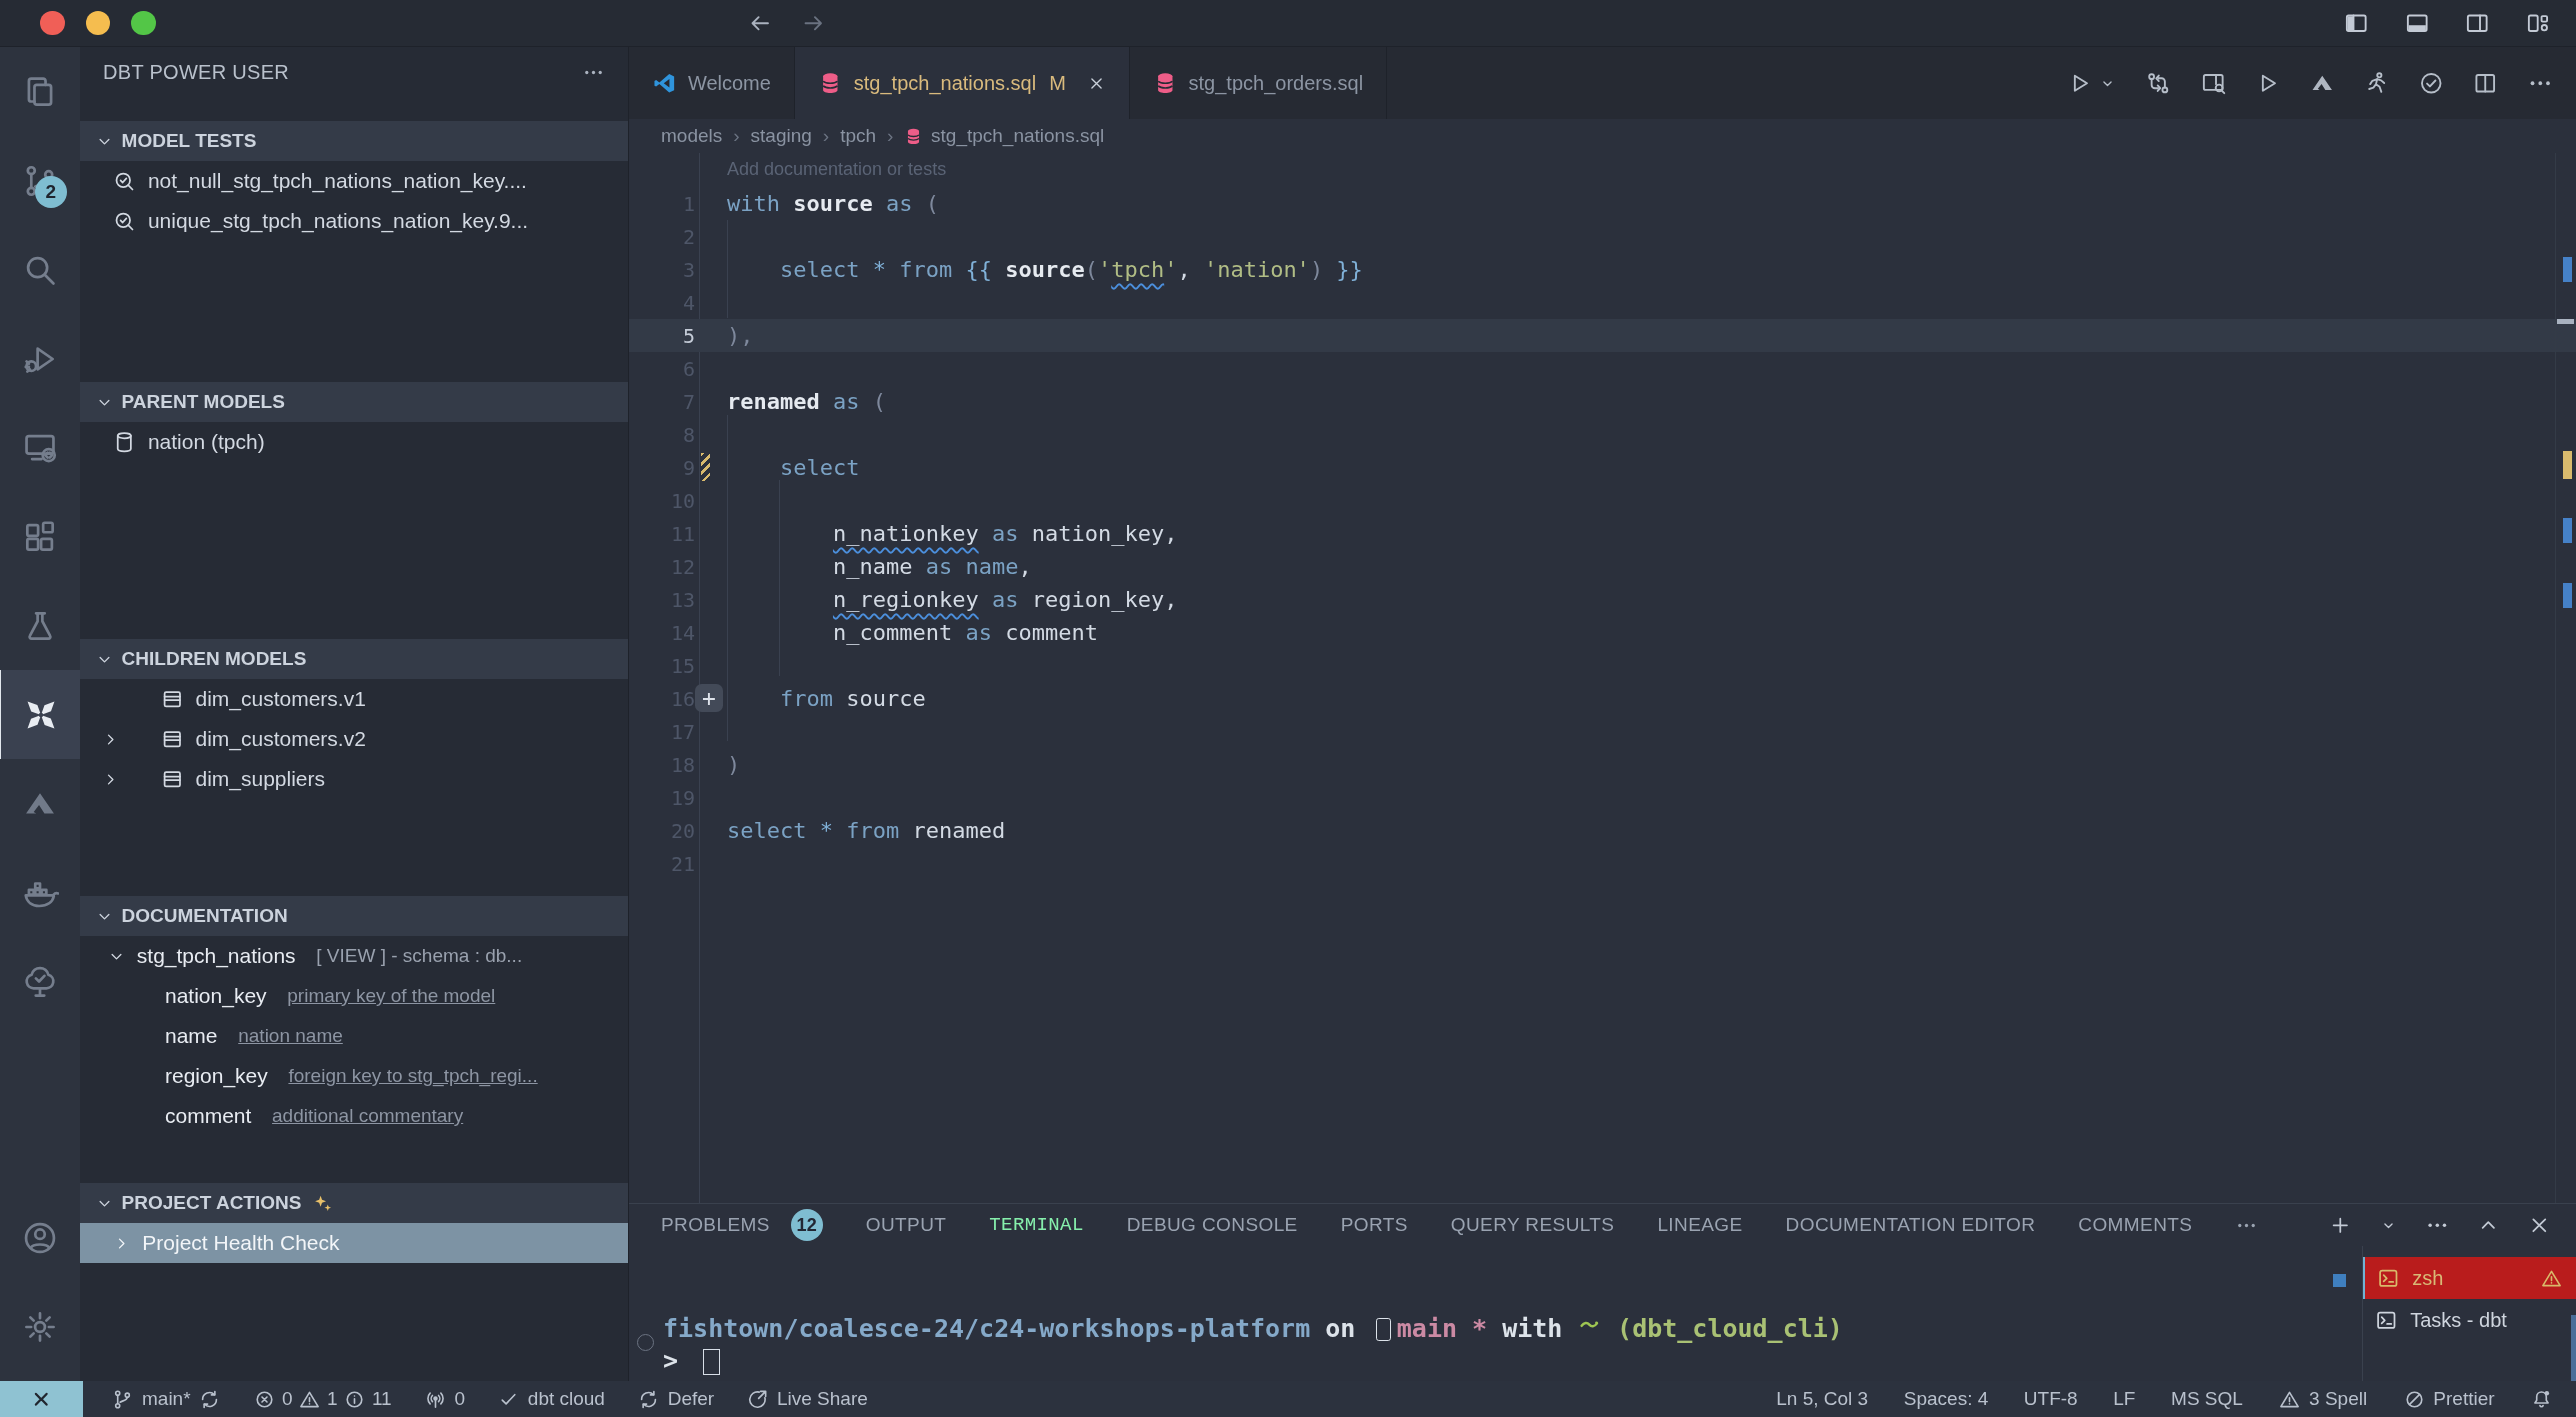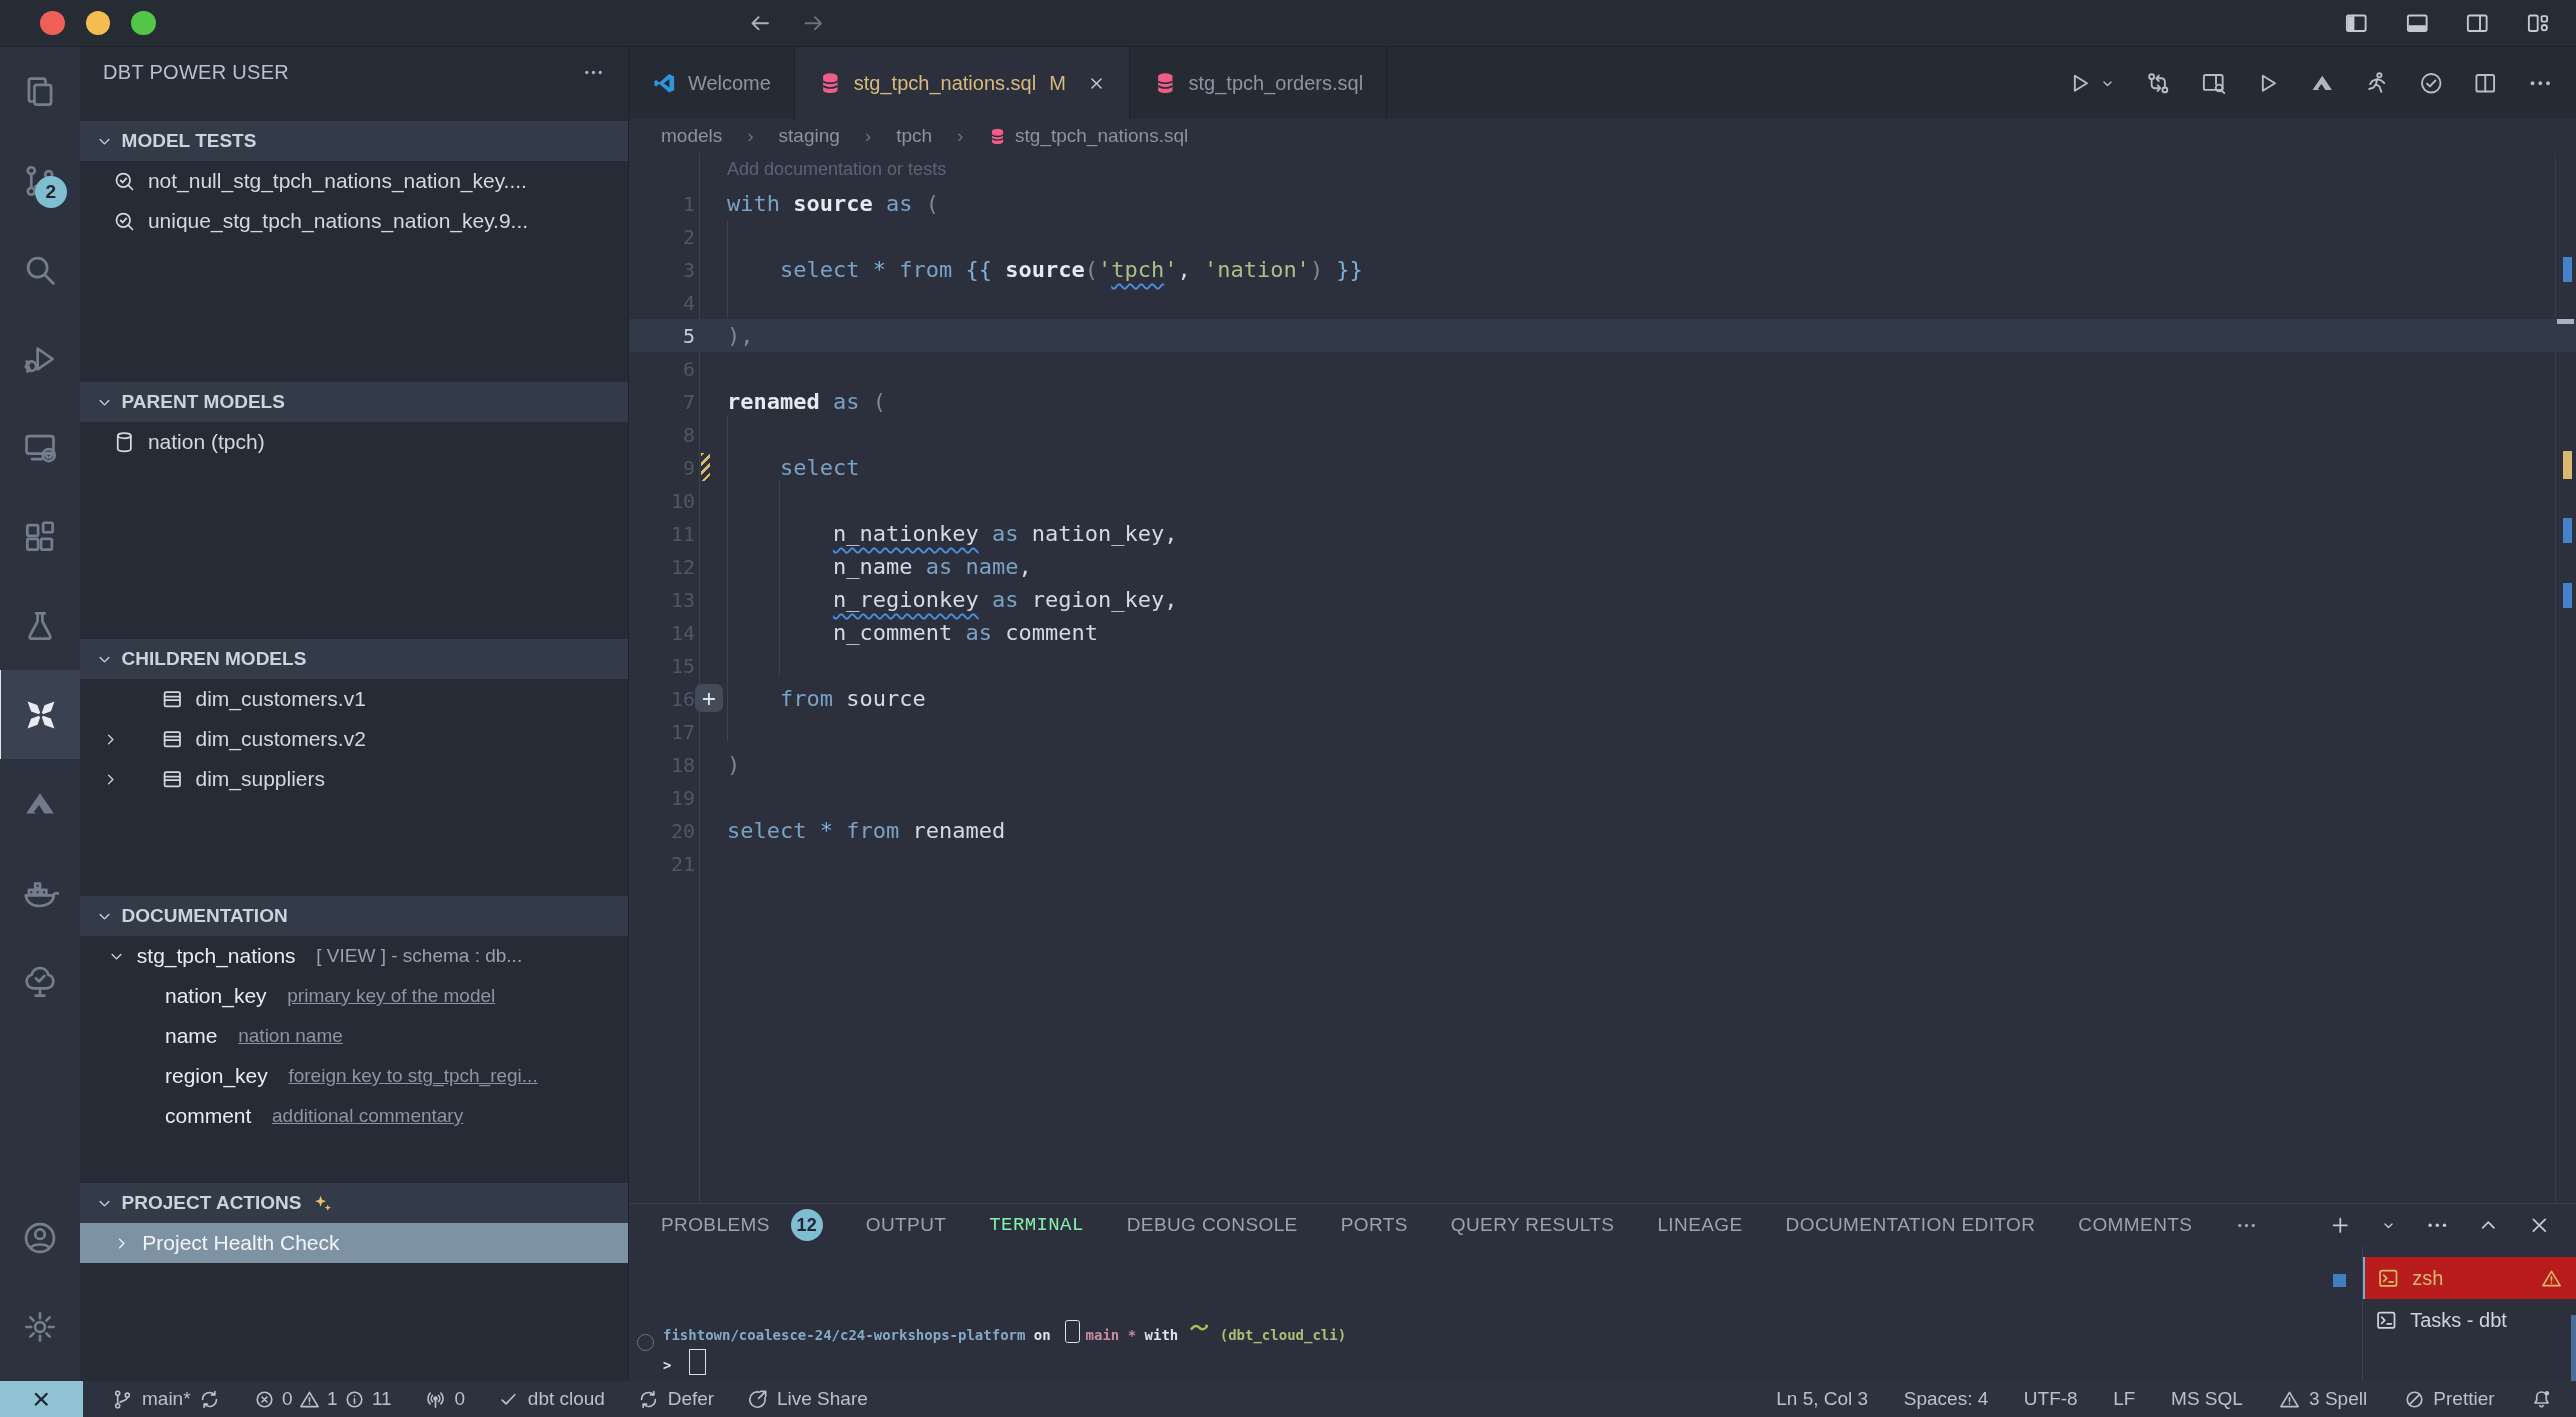--- a/index.html
+++ b/index.html
@@ -53,21 +53,21 @@
   #tabsrow{height:72px;background:#262a33;display:flex;align-items:stretch;flex:none;}
   .tab{display:flex;align-items:center;gap:11.3px;padding:0 23px;border-right:0.9px solid #1e222a;
        font-size:20px;color:#8c95a3;cursor:pointer;}
   .tab.active{background:#2b303c;color:#d9ba7d;}
   .tab .mod{margin-left:1.9px;}
   .tab .closex{margin-left:9.4px;color:#c9d0da;}
   #editor-actions{margin-left:auto;display:flex;align-items:center;gap:28px;padding-right:23px;color:#b6bec9;}
   #editor-actions .icon{cursor:pointer;}
   .runpair{display:flex;align-items:center;gap:5.7px;}
 
-  #breadcrumbs{height:34px;display:flex;align-items:center;gap:25px;padding-left:32px;
+  #breadcrumbs{height:34px;display:flex;align-items:center;gap:11px;padding-left:32px;
                font-size:19px;color:#8a93a2;background:#2b303c;flex:none;}
   .bc-sep{color:#6b7382;}
 
   
   #editorbody{position:relative;flex:1;background:#2b303c;overflow:hidden;font-family:"DejaVu Sans Mono",monospace;}
   #codelens{position:absolute;left:98px;top:5.7px;font-size:18px;color:#5a6375;font-family:"Liberation Sans",sans-serif;}
   #lines{position:absolute;left:0;top:34px;width:100%;}
   .cline{position:relative;height:33px;display:flex;align-items:center;}
   .cline .ln{width:66px;text-align:right;font-size:20px;color:#4e5668;flex:none;}
   .cline .deco{width:32px;height:100%;position:relative;flex:none;}
@@ -91,21 +91,21 @@
          font-family:"Liberation Sans","DejaVu Sans",sans-serif;}
   #panel-tabs{height:42px;display:flex;align-items:center;gap:43px;padding-left:32px;font-size:19px;
               letter-spacing:0.4px;color:#9aa3b1;}
   .ptab{display:flex;align-items:center;gap:21px;cursor:pointer;white-space:nowrap;}
   .ptab.active{color:#86efac;font-family:Liberation Mono, monospace;}
   .pbadge{min-width:32px;height:32px;border-radius:50%;background:#7fbdd1;color:#222733;
           font-size:18px;font-weight:700;display:flex;align-items:center;justify-content:center;}
   #panel-actions{position:absolute;right:24.6px;top:0;height:42px;display:flex;align-items:center;gap:26.5px;color:#c3cad5;}
   #panel-actions .icon{cursor:pointer;}
   #terminal{position:absolute;left:0;top:42px;right:214px;bottom:0;font-family:"DejaVu Sans Mono",monospace;
-            font-size:14px;font-weight:700;}
+            font-size:25px;font-weight:700;}
   .tline{position:absolute;left:34px;white-space:pre;}
   .t-path{color:#85a9c9;} .t-b{color:#dde3ea;} .t-pink{color:#cc8aa4;} .t-green{color:#a9c174;}
   .branchbox{display:inline-block;width:15px;height:23px;border:1.9px solid #dde3ea;border-radius:2.8px;
              vertical-align:-3.8px;margin:0 5.7px;}
   .prompt-circle{position:absolute;left:7.6px;bottom:30px;width:17px;height:17px;border:1.9px solid #6b7382;border-radius:50%;}
   .cursorbox{display:inline-block;width:17px;height:26.5px;border:1.9px solid #d8dee7;vertical-align:-5.7px;margin-left:9.4px;}
   #term-list{position:absolute;right:0;top:42px;width:214px;bottom:0;border-left:0.9px solid #3a414e;padding-top:11.3px;}
   .trow{height:42px;display:flex;align-items:center;gap:11.3px;padding:0 13.2px 0 11.3px;font-size:20px;color:#cfd5de;cursor:pointer;}
   .trow.selected{background:#b91c1c;border-left:2.8px solid #72b3d4;color:#d9b976;}
   .trow .wtri{margin-left:auto;color:#d9b96a;}

